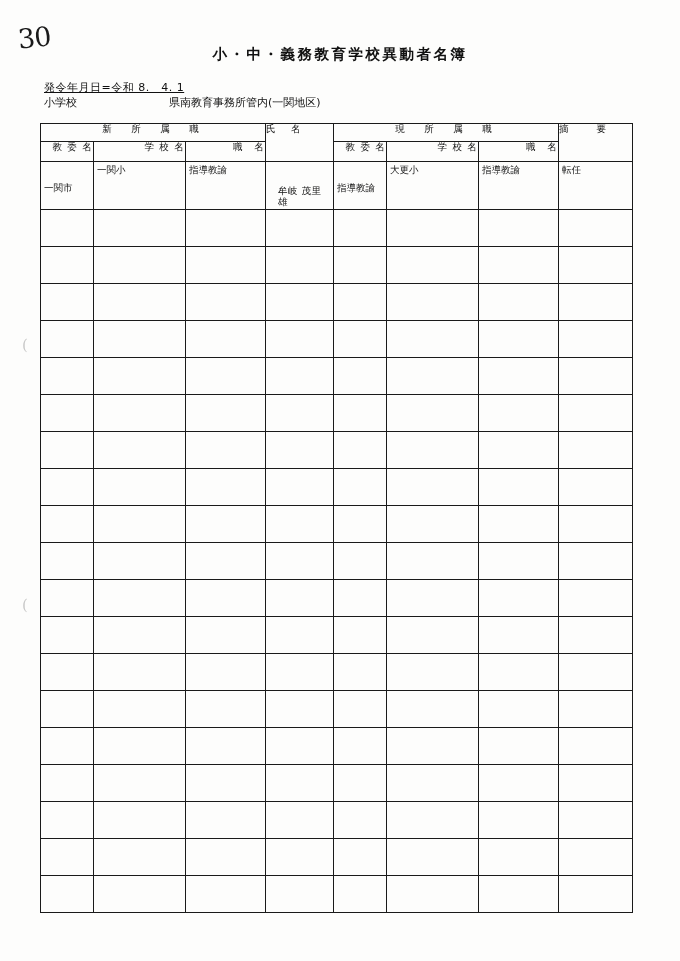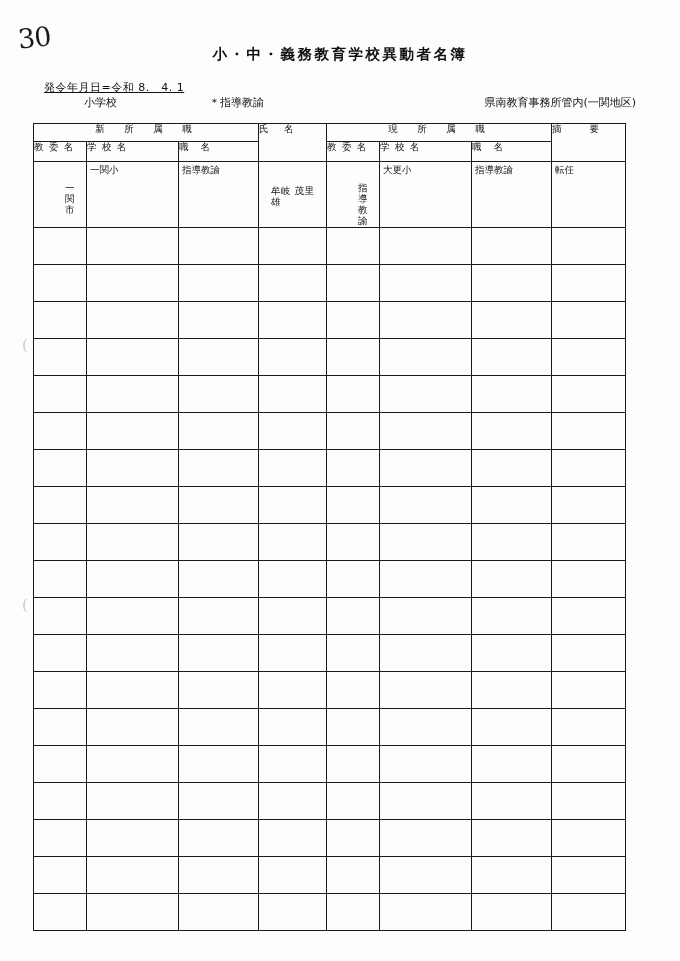--- a/index.html
+++ b/index.html
@@ -65,32 +65,31 @@
     letter-spacing: 0.5px;
   }
   .meta-row2 {
     display: flex;
     align-items: baseline;
     width: 592px;
     white-space: nowrap;
   }
   .meta-school {
     width: 125px;
-    margin-left: 40px;
   }
   .meta-note {
     flex: 1;
   }
   .meta-office {
   }
 
   
   table.roster {
     position: absolute;
-    left: 33px;
+    left: 40px;
     top: 123px;
     width: 592px;
     border-collapse: collapse;
     table-layout: fixed;
     padding-left: 36px;
   }
   table.roster td, table.roster th {
     border: 1px solid #1a1a1a;
     padding: 0;
     font-weight: normal;
@@ -100,21 +99,21 @@
   }
   th.group-head {
     height: 17px;
     text-align: center;
     font-size: 10.5px;
     letter-spacing: 5px;
     padding-left: 5px;
   }
   th.sub-head {
     height: 19px;
-    text-align: left;
+    text-align: right;
     font-size: 9.5px;
     letter-spacing: 1.2px;
     vertical-align: middle;
   }
   th.name-head, th.remark-head {
     text-align: left;
     font-size: 10.5px;
     letter-spacing: 3px;
     vertical-align: middle;
     padding-left: 3px;
@@ -126,21 +125,20 @@
   td.cell.tall {
     height: 47px;
   }
   .cv {
     display: block;
     padding: 3px 3px 0 3px;
     font-size: 9.5px;
   }
   .cv.mid {
     padding-top: 21px;
-    margin-left: 28px;
   }
   .cv.name {
     padding-top: 24px;
     padding-left: 12px;
     letter-spacing: 0.5px;
   }
 
   
   .margin-mark {
     position: absolute;
@@ -160,21 +158,20 @@
   <div class="page-number">30</div>
 
   <div class="doc-title">小・中・義務教育学校異動者名簿</div>
 
   <div class="meta">
     <div class="meta-row">
       <span class="meta-issue">発令年月日=令和 8.　4. 1</span>
     </div>
     <div class="meta-row2">
       <span class="meta-school">小学校</span>
-      <span class="meta-note">＊指導教諭</span>
       <span class="meta-office">県南教育事務所管内(一関地区)</span>
     </div>
   </div>
 
   <span class="margin-mark mm1">(</span>
   <span class="margin-mark mm2">(</span>
 
   <table class="roster">
     <colgroup>
       <col style="width:53px">

